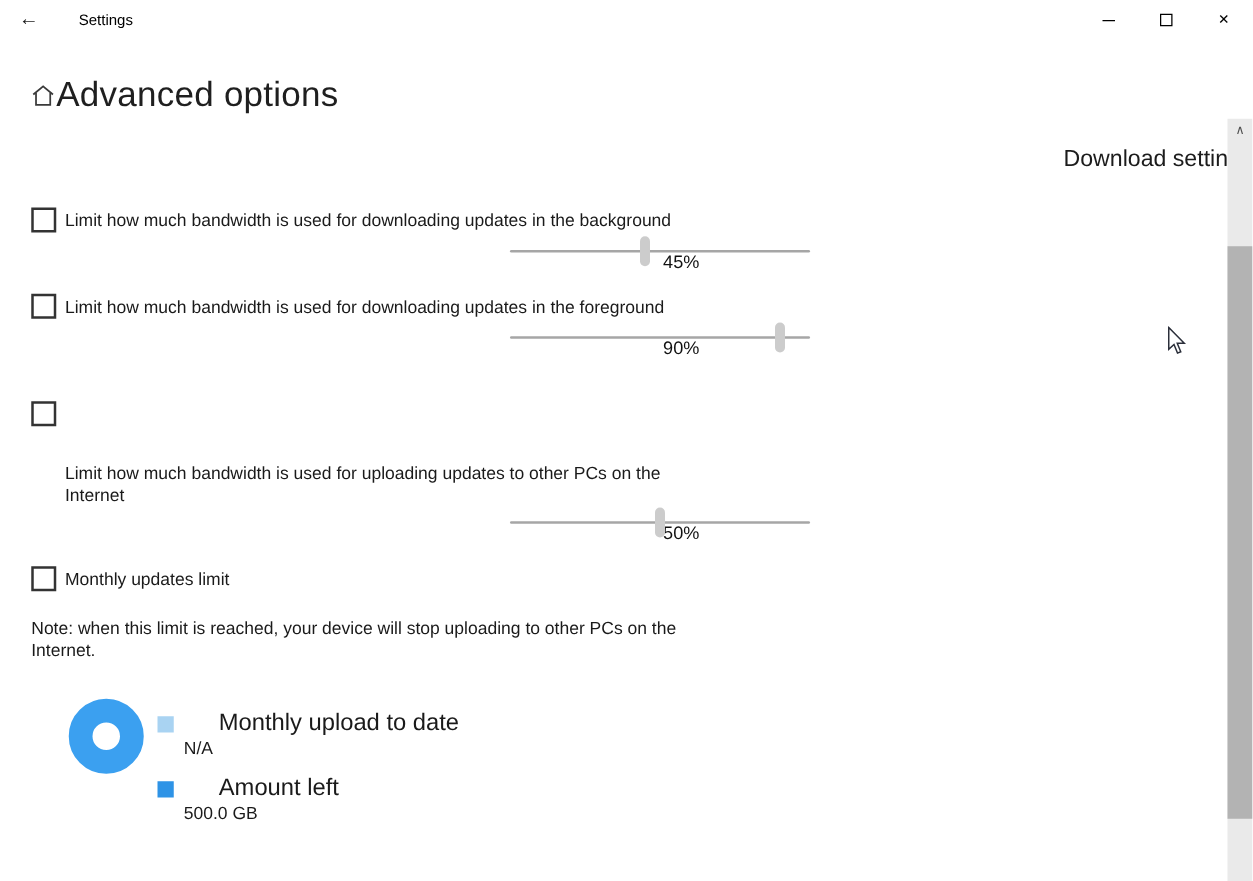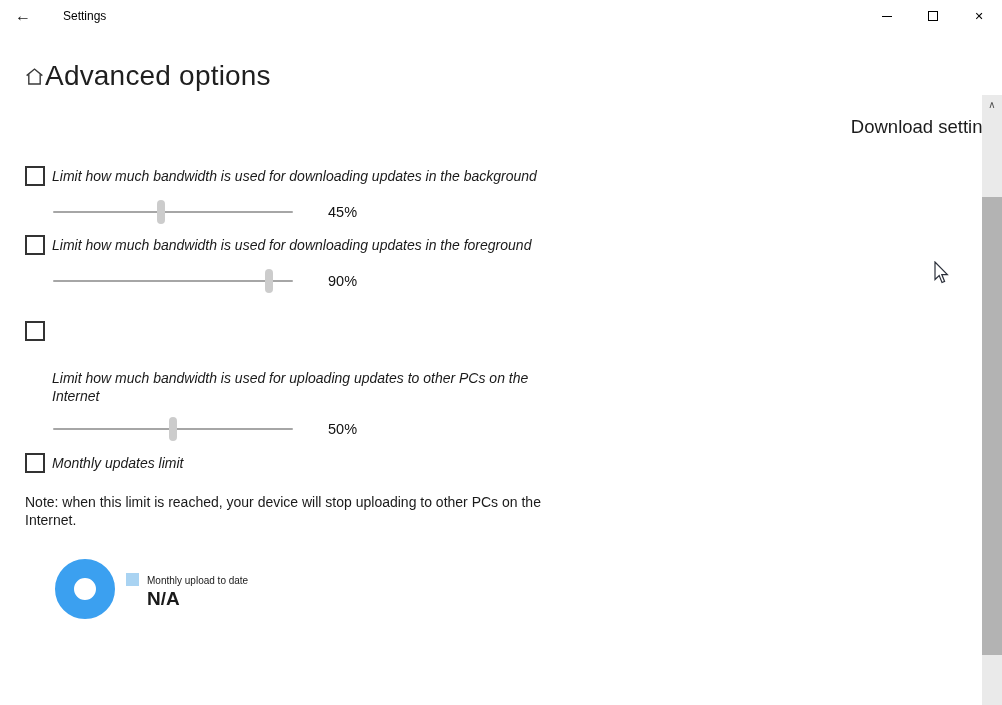--- a/index.html
+++ b/index.html
@@ -20,41 +20,41 @@
   .min-glyph { display:block; width:10px; height:1px; background:#000; }
   .max-glyph { display:block; width:10px; height:10px; border:1px solid #000; }
   .close-glyph { font-size:11px; line-height:1; }
   
   .page-header { display:flex; align-items:center; margin:28px 0 0 24px; }
   .home-icon { width:21px; height:21px; color:#3a3a3a; }
   .page-title { font-size:28px; font-weight:400; color:#1f1f1f; letter-spacing:.2px; }
   
   .content { padding-left:25px; margin-top:24px; }
   h2.section-heading { font-size:18.5px; font-weight:400; color:#1c1c1c; }
-  .check-row { display:flex; align-items:flex-start;font-style:italic; }
+  .check-row { display:flex; align-items:flex-start; }
   .checkbox { width:20px; height:20px; border:2px solid #333333; background:#fff;
     flex:none; margin-right:7px; }
   .check-label { font-size:14px; line-height:18px; padding-top:1px; max-width:580px; }
   .check-label.w-narrow { max-width:512px;margin-top:47px; }
-  .slider-row { display:flex; align-items:center; height:24px; margin-left:28px; }
+  .slider-row { display:flex; align-items:center; height:24px; margin-left:28px;flex-direction:column; }
   .track { position:relative; width:240px; height:2px; background:#a6a6a6; border-radius:1px; }
   .thumb { position:absolute; top:-11px; width:8px; height:24px; border-radius:4px; background:#cccccc; }
   .slider-value { margin-left:35px; font-size:14.5px; color:#111; white-space:nowrap; }
   .mt28 { margin-top:28px; } .mt14 { margin-top:14px; } .mt12 { margin-top:12px;text-align:right; }
   .mt30 { margin-top:30px; } .mt11 { margin-top:11px; }
   .note { font-size:14px; line-height:18px; max-width:548px; margin-top:20px; }
   
   .usage { display:flex; margin:30px 0 0 30px; }
   .donut { width:60px; height:60px; border-radius:50%; border:19px solid #3ba0f0; flex:none; }
   .legend { margin-left:11px; padding-top:11px; }
   .legend-item { display:flex; align-items:flex-start; }
   .legend-item + .legend-item { margin-top:14px; }
   .swatch { width:13px; height:13px; flex:none; margin:3px 8px 0 0; }
-  .legend-label { font-size:10px; line-height:18px; }
-  .legend-value { font-size:19px; line-height:18px;font-weight:bold; }
+  .legend-label { font-size:19px; line-height:18px;margin-left:28px; }
+  .legend-value { font-size:14px; line-height:18px; }
   
   .scrollbar { position:absolute; top:95px; right:0; bottom:0; width:20px; background:#eaeaea; }
   .scroll-up { position:absolute; top:0; left:0; width:20px; height:20px; border:none; background:transparent;
     font-size:10px; color:#505050; line-height:20px; text-align:center; padding:0; }
   .scroll-thumb { position:absolute; top:102px; left:0; width:20px; height:458px; background:#b3b3b3; }
   
   .cursor { position:absolute; left:934px; top:261px; width:16px; height:23px; pointer-events:none; }
 </style>
 </head>
 <body>
@@ -132,20 +132,27 @@
   <div class="usage">
     <div class="donut" style="border-color: rgb(59, 160, 240);"></div>
     <div class="legend">
       <div class="legend-item">
         <span class="swatch" style="background-color: rgb(169, 211, 242);"></span>
         <span>
           <span class="legend-label">Monthly upload to date</span><br>
           <span class="legend-value">N/A</span>
         </span>
       </div>
+      <div class="legend-item">
+        <span class="swatch" style="background-color: rgb(46, 147, 230);"></span>
+        <span>
+          <span class="legend-label">Amount left</span><br>
+          <span class="legend-value">500.0 GB</span>
+        </span>
+      </div>
     </div>
   </div>
 </div>
 
 <div class="scrollbar">
   <button class="scroll-up"><span>∧</span></button>
   <div class="scroll-thumb"></div>
 </div>
 
 <svg class="cursor" viewBox="0 0 16 23">

